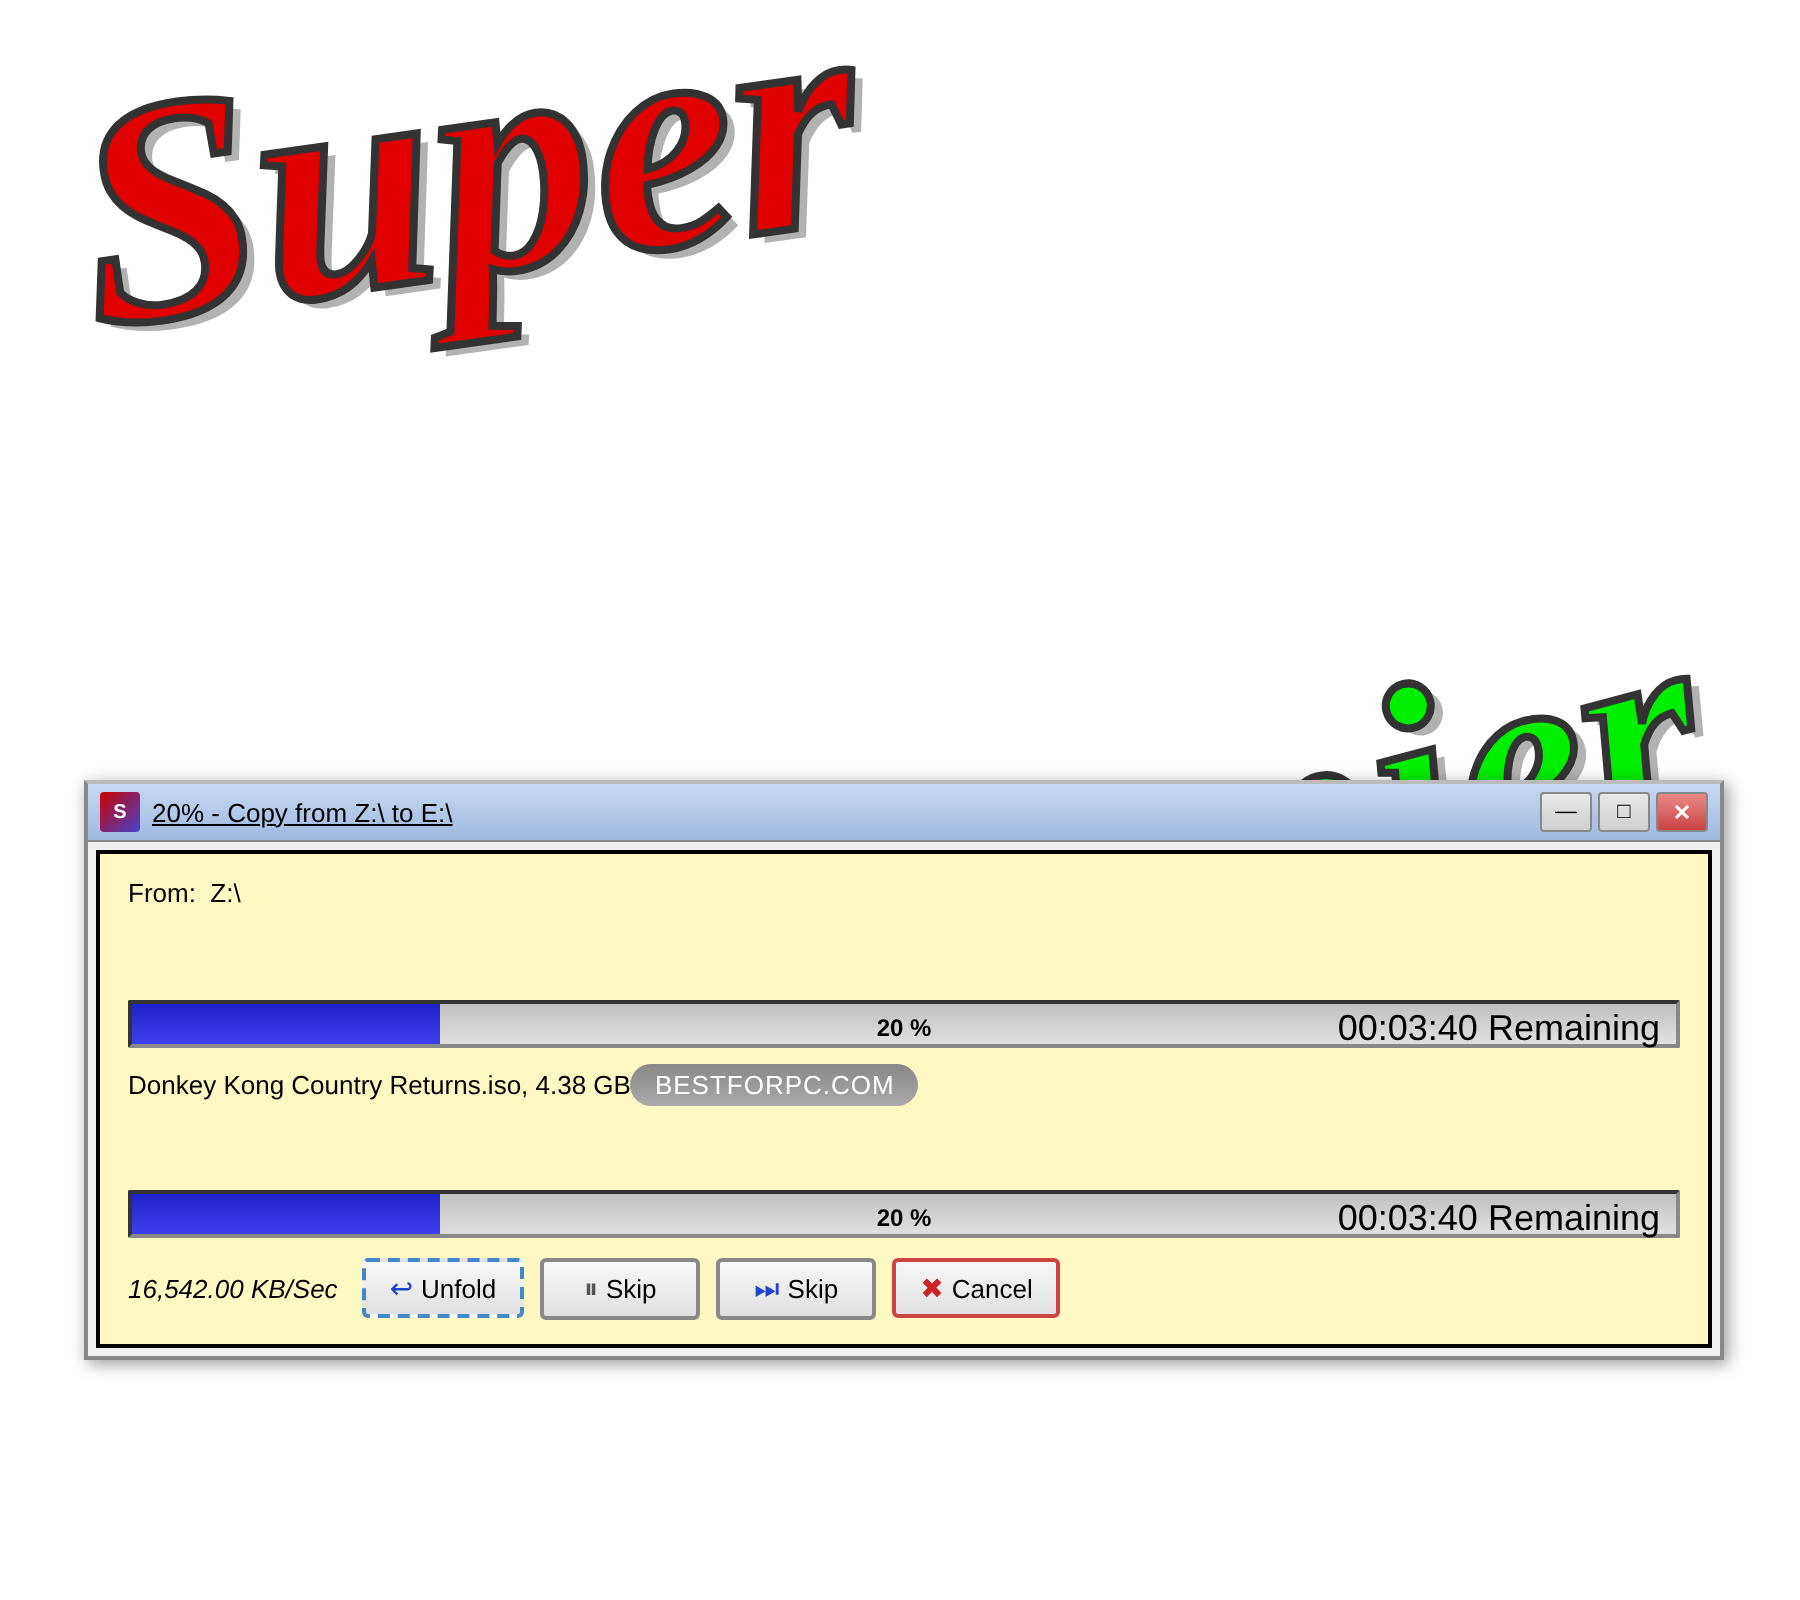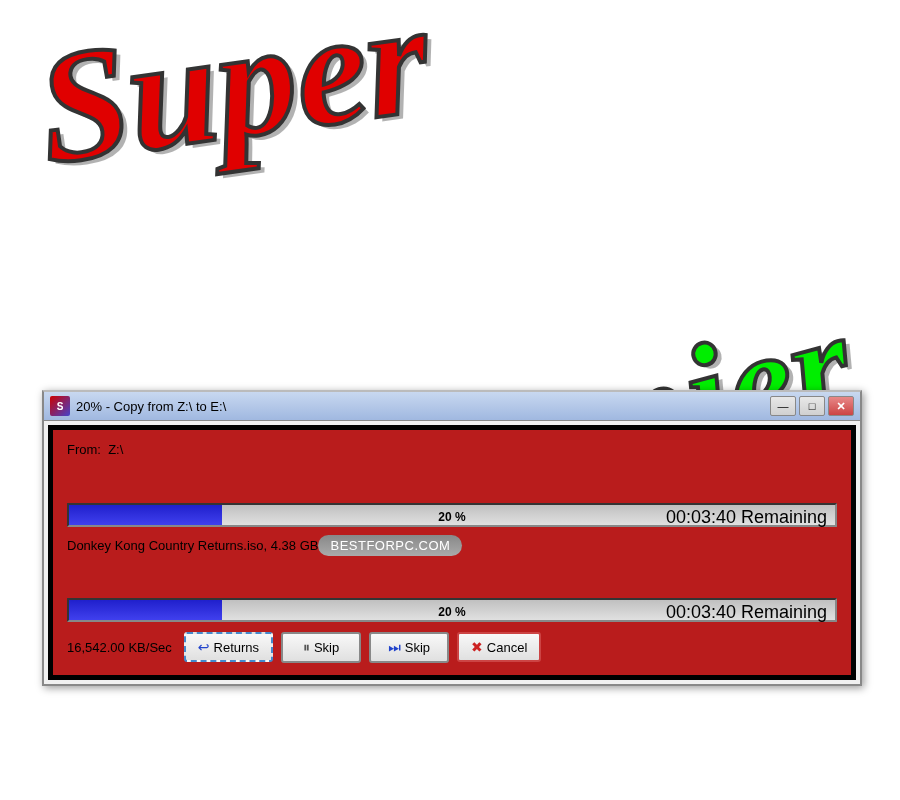--- a/index.html
+++ b/index.html
@@ -83,20 +83,21 @@
       color: white;
       flex-shrink: 0;
     }
 
     .title-bar-text {
       flex: 1;
       font-size: 13px;
       font-family: 'Segoe UI', Arial, sans-serif;
       color: #000;
       font-weight: normal;
+      text-decoration: underline;
     }
 
     .title-bar-buttons {
       display: flex;
       gap: 3px;
     }
 
     .tb-btn {
       width: 26px;
       height: 20px;
@@ -112,22 +113,22 @@
 
     .tb-btn.close-btn {
       background: linear-gradient(to bottom, #e88888, #cc4444);
       color: white;
       font-weight: bold;
     }
 
     
     .dialog-body {
       padding: 10px 14px 12px 14px;
-      background: #b91c1c;
-      border: 5px solid #000000;
+      background: #fef9c3;
+      border: 2px solid #000000;
       margin: 4px;
     }
 
     .info-text {
       font-size: 13px;
       font-family: Arial, sans-serif;
       color: #000;
       line-height: 1.6;
       margin-bottom: 8px;
     }
@@ -201,20 +202,21 @@
       align-items: center;
       gap: 8px;
       margin-top: 10px;
     }
 
     .speed-text {
       font-size: 13px;
       font-family: Arial, sans-serif;
       color: #000;
       margin-right: 4px;
+      font-style: italic;
     }
 
     
     .action-btn {
       display: flex;
       align-items: center;
       gap: 4px;
       padding: 5px 12px;
       border: 2px solid #888;
       background: linear-gradient(to bottom, #f8f8f8, #e0e0e0);
@@ -287,21 +289,21 @@
       <div class="progress-fill" style="width: 20%"></div>
       <span class="progress-label">20 %</span>
       <span class="progress-remaining">00:03:40 Remaining</span>
     </div>
 
     <div class="bottom-row">
       <span class="speed-text">16,542.00 KB/Sec</span>
 
       <button class="action-btn btn-unfold">
         <span class="btn-icon icon-unfold"></span>
-        <span>Returns</span>
+        <span>Unfold</span>
       </button>
 
       <button class="action-btn">
         <span class="btn-icon icon-pause"></span>
         <span>Skip</span>
       </button>
 
       <button class="action-btn">
         <span class="btn-icon icon-skip"></span>
         <span>Skip</span>

